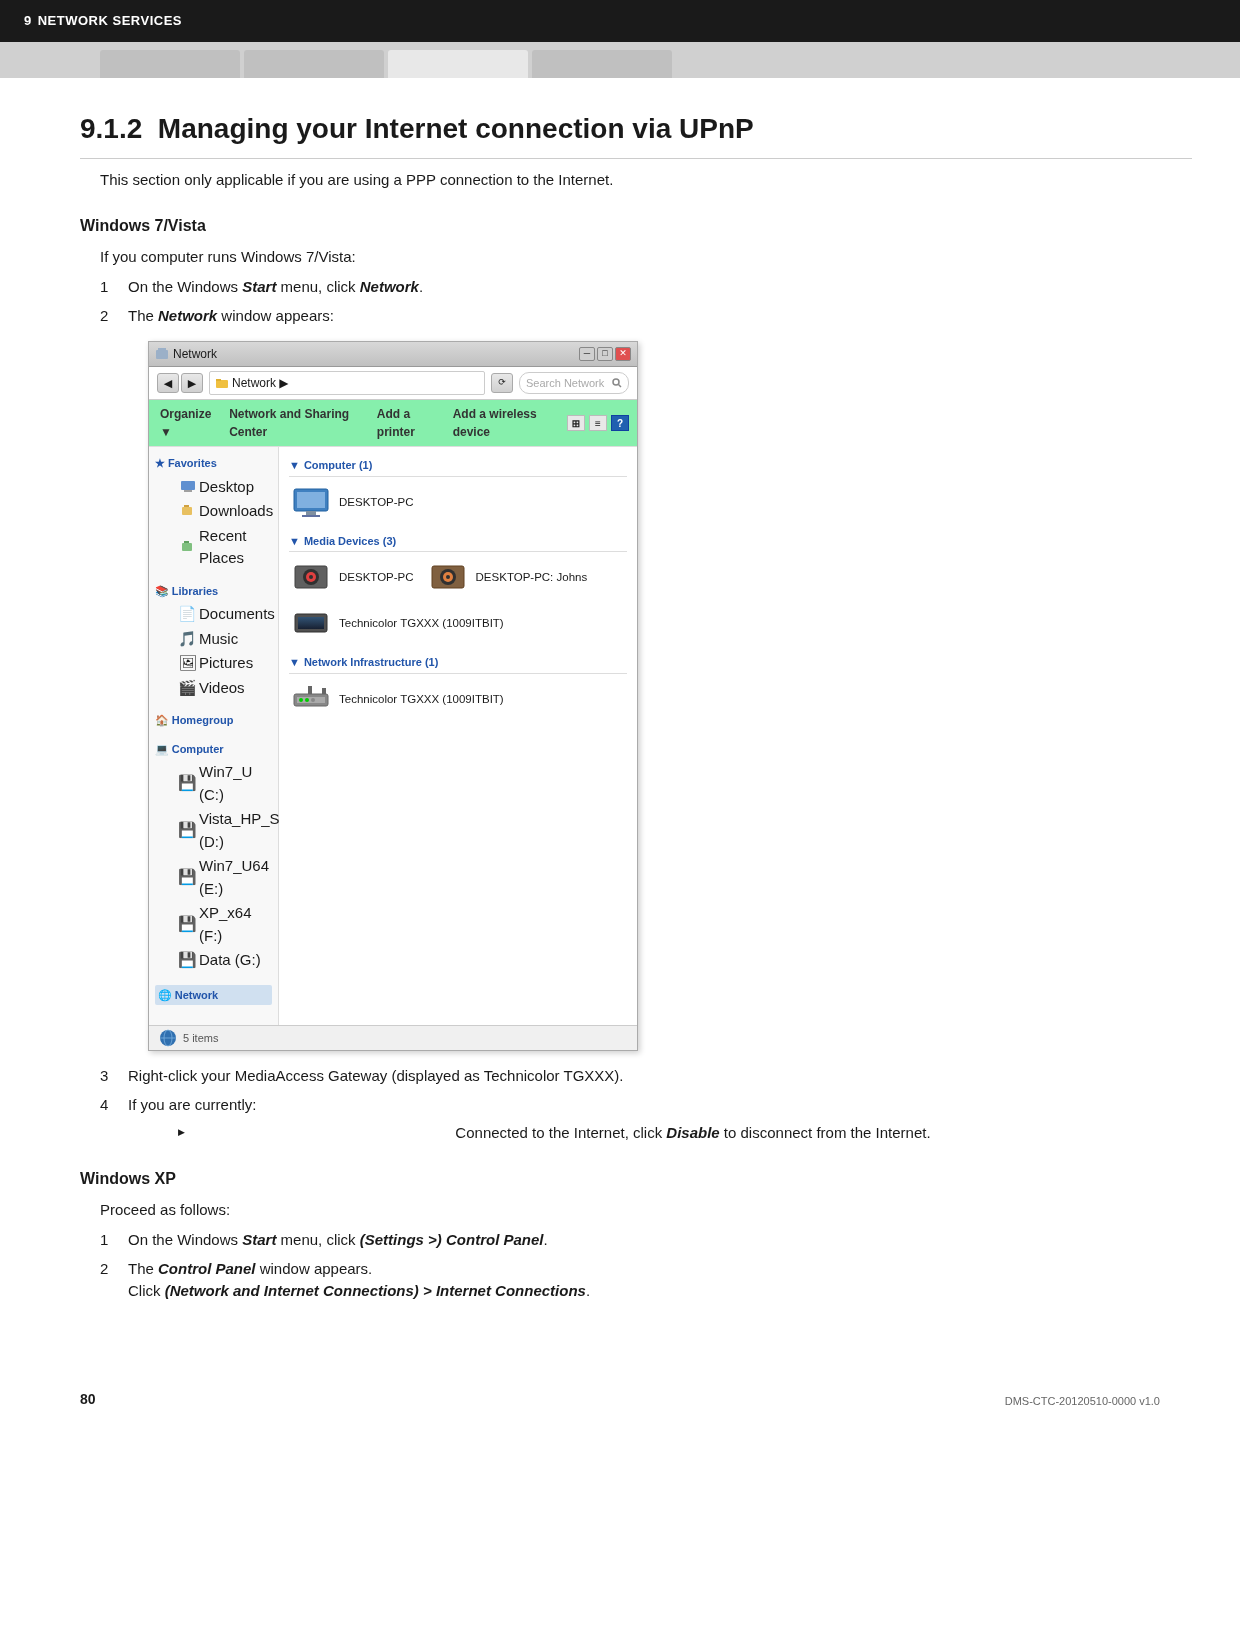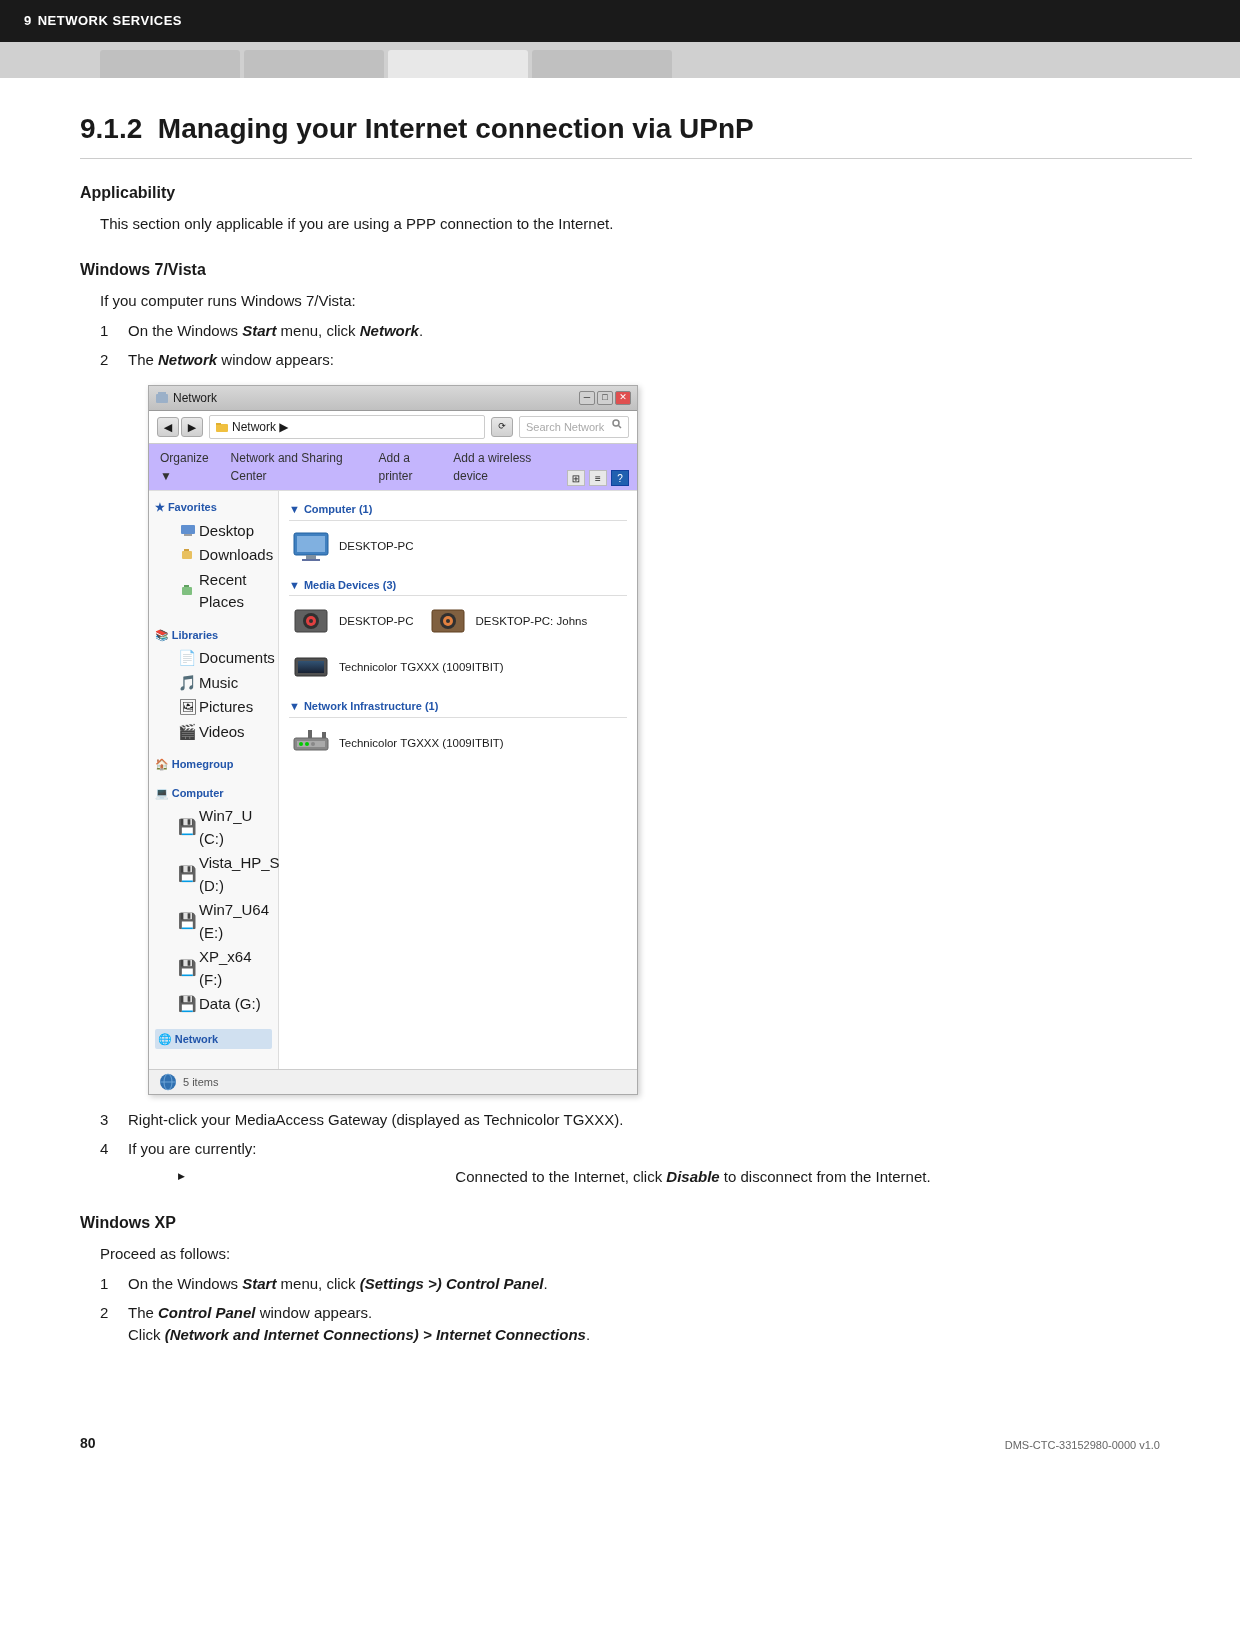--- a/index.html
+++ b/index.html
@@ -194,35 +194,37 @@
       border-radius: 2px;
       font-size: 12px;
       display: flex;
       align-items: center;
       gap: 4px;
     }
     .win-search-field {
       background: white;
       border: 1px solid #ccc;
       padding: 2px 6px;
-      border-radius: 2px;
+      border-radius: 10px;
       font-size: 12px;
       width: 110px;
       display: flex;
+      align-items: center;
       gap: 4px;
     }
 
     .win-toolbar {
-      background: #c4b5fd;
+      background: #86efac;
       border-bottom: 1px solid #ddd;
       padding: 4px 8px;
       display: flex;
-      align-items: flex-end;
+      align-items: center;
       gap: 8px;
       font-size: 12px;
+      font-weight: bold;
     }
     .win-toolbar-btn {
       cursor: default;
       color: #333;
       padding: 1px 3px;
     }
     .win-toolbar-right {
       margin-left: auto;
       display: flex;
       gap: 4px;
@@ -361,21 +363,20 @@
   <div class="tab-item active"></div>
   <div class="tab-item"></div>
 </div>
 
 <div class="main-content">
 
   <h1 class="section-title">
     <span>9.1.2</span>&nbsp;&nbsp;<span>Managing your Internet connection via UPnP</span>
   </h1>
 
-  <div class="subsection-title">Applicability</div>
   <p class="body-text">This section only applicable if you are using a PPP connection to the Internet.</p>
 
   <div class="subsection-title">Windows 7/Vista</div>
   <p class="body-text">If you computer runs Windows 7/Vista:</p>
 
   <ol class="steps-list">
     <li>
       <span>On the Windows <strong>Start</strong> menu, click <strong>Network</strong>.</span>
     </li>
     <li>
@@ -660,14 +661,14 @@
     </li>
     <li>
       <span>The <strong>Control Panel</strong> window appears.<br>Click <strong>(Network and Internet Connections) &gt; Internet Connections</strong>.</span>
     </li>
   </ol>
 
 </div>
 
 <div class="page-footer">
   <span class="page-number">80</span>
-  <span class="page-doc-ref">DMS-CTC-33152980-0000 v1.0</span>
+  <span class="page-doc-ref">DMS-CTC-20120510-0000 v1.0</span>
 </div>
 
 </body></html>

